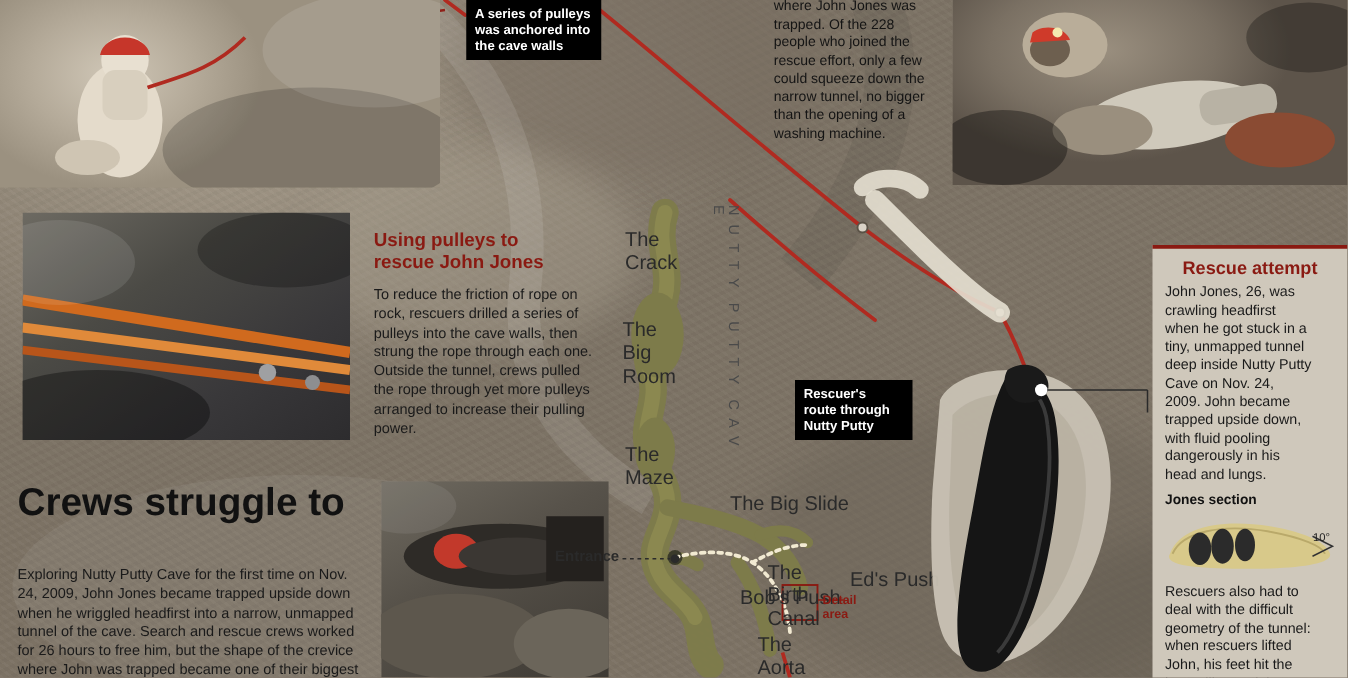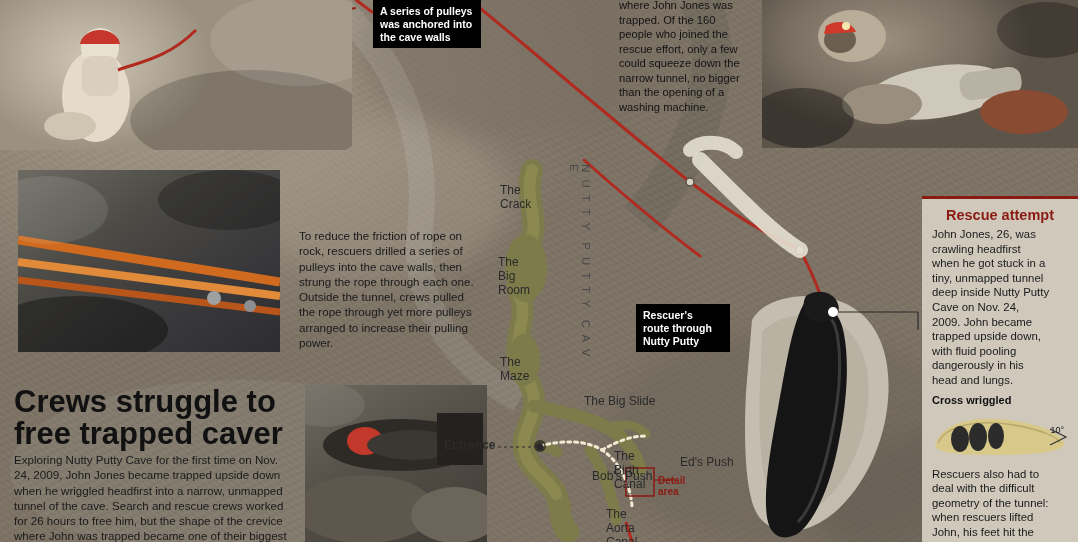--- a/index.html
+++ b/index.html
@@ -105,21 +105,21 @@
   #panel-rescue .cs-title{
     color:#111;font-weight:bold;font-size:11px;margin:4px 10px 3px 10px;
   }
   .cross-section{
     position:relative;margin:0 8px 4px 8px;height:54px;
   }
 
   
   .map{position:absolute;left:440px;top:150px;width:330px;height:392px;}
   .maplabel{
-    position:absolute;font-size:12px;color:#2a2a2a;line-height:1.15;font-weight:normal;
+    position:absolute;font-size:16px;color:#2a2a2a;line-height:1.15;font-weight:normal;
   }
   .maplabel.b{font-weight:bold;}
   .vert{
     position:absolute;font-size:11.5px;letter-spacing:2px;color:#4a4a4a;
     writing-mode:vertical-rl;
   }
   .detail-txt{position:absolute;color:#8a1a12;font-size:10px;font-weight:bold;line-height:1.1;}
   svg{position:absolute;left:0;top:0;overflow:visible;}
 </style>
 </head>
@@ -171,21 +171,21 @@
       <ellipse cx="250" cy="120" rx="120" ry="50" fill="rgba(0,0,0,.18)"></ellipse>
       <ellipse cx="300" cy="40" rx="90" ry="46" fill="rgba(255,255,255,.10)"></ellipse>
     </svg>
   </div>
 
   <div class="blackbox" style="left:373px;top:0;width:94px;">
     <span>A series of pulleys was anchored into the cave walls</span>
   </div>
 
   <div class="body" style="left:619px;top:-2px;width:132px;font-size:11.2px;line-height:1.30;color:#141414;">
-    <span>where John Jones was trapped. Of the 160 people who joined the rescue effort, only a few could squeeze down the narrow tunnel, no bigger than the opening of a washing machine.</span>
+    <span>where John Jones was trapped. Of the 228 people who joined the rescue effort, only a few could squeeze down the narrow tunnel, no bigger than the opening of a washing machine.</span>
   </div>
 
   <div class="photo" id="photo-tunnel">
     <div class="p"></div>
     <svg width="316" height="148">
       <ellipse cx="90" cy="36" rx="34" ry="26" fill="#b9ad99"></ellipse>
       <ellipse cx="78" cy="40" rx="16" ry="13" fill="#6d5f4f"></ellipse>
       <path d="M64,26 a18,14 0 0 1 30,6 l-32,2z" fill="#cf3a2a"></path>
       <circle cx="84" cy="26" r="4" fill="#f3e9b0"></circle>
       <ellipse cx="175" cy="92" rx="72" ry="26" fill="#cfc9bb" transform="rotate(-8 175 92)"></ellipse>
@@ -205,27 +205,30 @@
       <path d="M0,92 L262,126" stroke="#e08a3a" stroke-width="8" fill="none"></path>
       <path d="M0,110 L262,142" stroke="#b8551a" stroke-width="7" fill="none"></path>
       <ellipse cx="30" cy="40" rx="60" ry="34" fill="rgba(255,255,255,.10)"></ellipse>
       <ellipse cx="210" cy="30" rx="70" ry="30" fill="rgba(0,0,0,.25)"></ellipse>
       <ellipse cx="60" cy="160" rx="90" ry="34" fill="rgba(0,0,0,.35)"></ellipse>
       <circle cx="196" cy="128" r="7" fill="#9fa0a2"></circle>
       <circle cx="232" cy="136" r="6" fill="#8d8e90"></circle>
     </svg>
   </div>
 
+  <div class="subhead" style="left:299px;top:185px;width:170px;">
+    <span>Using pulleys to</span><br>
+    <span>rescue John Jones</span>
+  </div>
   <div class="body" style="left:299px;top:228px;width:178px;">
     <span>To reduce the friction of rope on rock, rescuers drilled a series of pulleys into the cave walls, then strung the rope through each one. Outside the tunnel, crews pulled the rope through yet more pulleys arranged to increase their pulling power.</span>
   </div>
 
   <div class="headline" style="left:14px;top:386px;width:300px;font-size:31px;">
     <span>Crews struggle to</span><br>
-    <span>free trapped caver</span>
   </div>
   <div class="body" style="left:14px;top:452px;width:283px;">
     <span>Exploring Nutty Putty Cave for the first time on Nov. 24, 2009, John Jones became trapped upside down when he wriggled headfirst into a narrow, unmapped tunnel of the cave. Search and rescue crews worked for 26 hours to free him, but the shape of the crevice where John was trapped became one of their biggest obstacles. The narrow crack split almost straight down,</span>
   </div>
 
   <div class="photo" id="photo-rock">
     <div class="p"></div>
     <svg width="182" height="157">
       <rect x="0" y="0" width="182" height="157" fill="none"></rect>
       <ellipse cx="96" cy="60" rx="78" ry="26" fill="#2e2b27"></ellipse>
@@ -314,21 +317,21 @@
     <path d="M838,312 L918,312" stroke="#2a2a2a" stroke-width="1.2"></path>
     <path d="M918,312 L918,330" stroke="#2a2a2a" stroke-width="1.2"></path>
 
     <path d="M700,160 C740,200 776,236 800,250" stroke="#e6e0d2" stroke-width="16" fill="none" stroke-linecap="round" opacity=".9"></path>
     <path d="M690,150 C700,140 724,140 736,152" stroke="#e6e0d2" stroke-width="14" fill="none" stroke-linecap="round" opacity=".9"></path>
   </svg>
 
   <div id="panel-rescue">
     <div class="ph">Rescue attempt</div>
     <div class="pb">John Jones, 26, was crawling headfirst when he got stuck in a tiny, unmapped tunnel deep inside Nutty Putty Cave on Nov. 24, 2009. John became trapped upside down, with fluid pooling dangerously in his head and lungs.</div>
-    <div class="cs-title">Cross wriggled</div>
+    <div class="cs-title">Jones section</div>
     <div class="cross-section">
       <svg width="140" height="54">
         <path d="M6,34 C14,12 48,6 86,12 C116,17 132,26 134,34 C136,42 110,46 70,46 C30,46 0,44 6,34Z" fill="#d8c98a"></path>
         <path d="M8,34 C16,16 48,10 84,16 C112,21 128,28 130,34" stroke="#b9a96a" stroke-width="1.5" fill="none"></path>
         <ellipse cx="30" cy="30" rx="9" ry="13" fill="#2b2b2b"></ellipse>
         <ellipse cx="48" cy="28" rx="9" ry="14" fill="#2b2b2b"></ellipse>
         <ellipse cx="66" cy="27" rx="8" ry="13" fill="#2b2b2b"></ellipse>
         <path d="M120,20 L136,28 L120,36" stroke="#333" stroke-width="1.2" fill="none"></path>
       </svg>
       <div style="position:absolute;right:6px;top:16px;font-size:9px;color:#222;">10°</div>

